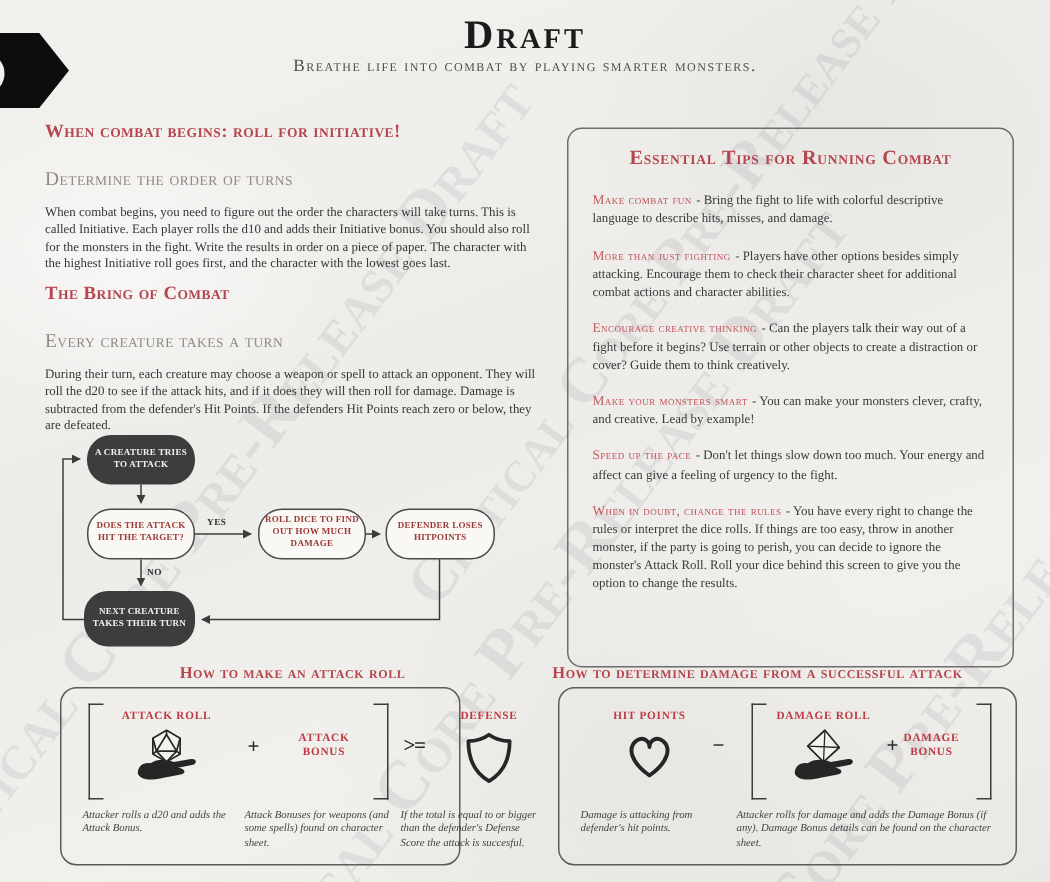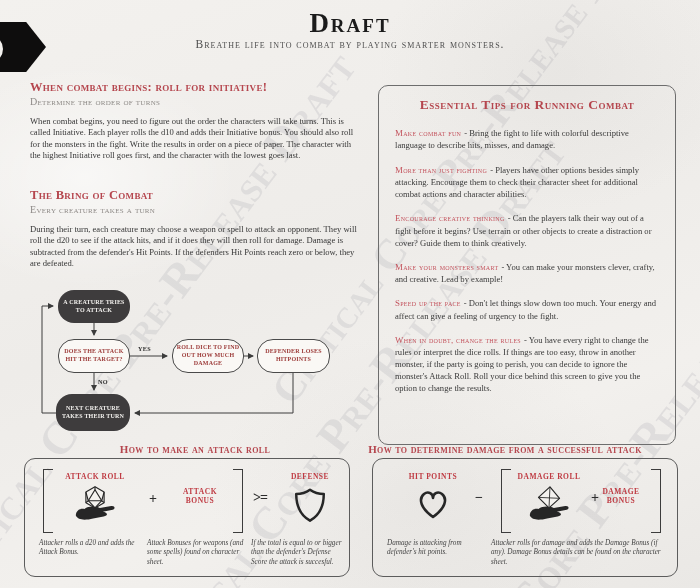--- a/index.html
+++ b/index.html
@@ -22,21 +22,21 @@
   .hexring{position:absolute;left:-9px;top:13px;width:22px;height:22px;border:3px solid #f2f0ed;
       border-radius:50%;}
   
   .title{position:absolute;top:8px;left:0;width:100%;text-align:center;
       font-variant:small-caps;font-weight:bold;font-size:27px;letter-spacing:2px;color:#1b1b1b;}
   .subtitle{position:absolute;top:38px;left:0;width:100%;text-align:center;
       font-variant:small-caps;font-size:11.5px;letter-spacing:1px;color:#4f4f4f;}
   
   .sec{position:absolute;left:30px;width:332px;}
   .h-red{font-variant:small-caps;font-size:12.5px;font-weight:bold;letter-spacing:.3px;color:#b5464e;}
-  .h-sub{font-variant:small-caps;font-size:10px;letter-spacing:.3px;color:#8e8a87;margin-top:1px;}
+  .h-sub{font-variant:small-caps;font-size:13px;letter-spacing:.3px;color:#8e8a87;margin-top:16px;}
   .body-p{font-size:8.6px;line-height:1.33;color:#373737;margin-top:9px;text-align:left;}
   
   .flow{position:absolute;left:30px;top:282px;width:330px;height:150px;}
   .flow svg{position:absolute;left:0;top:0;}
   .fnode{position:absolute;display:flex;align-items:center;justify-content:center;
       text-align:center;border-radius:16px;font-weight:bold;font-size:6px;line-height:1.3;
       letter-spacing:.2px;padding:2px;box-sizing:border-box;}
   .fdark{background:#3e3c3d;color:#f3f1ee;}
   .flight{background:#faf8f5;border:1px solid #4a4a4a;color:#9c3a38;}
   .flabel{position:absolute;font-size:6.2px;font-weight:bold;color:#2e2e2e;letter-spacing:.3px;}
@@ -119,21 +119,21 @@
     <div class="tips-h">Essential Tips for Running Combat</div>
     <div class="tip"><span class="lead">Make combat fun</span><span>- Bring the fight to life with colorful descriptive language to describe hits, misses, and damage.</span></div>
     <div class="tip"><span class="lead">More than just fighting</span><span>- Players have other options besides simply attacking. Encourage them to check their character sheet for additional combat actions and character abilities.</span></div>
     <div class="tip"><span class="lead">Encourage creative thinking</span><span>- Can the players talk their way out of a fight before it begins? Use terrain or other objects to create a distraction or cover? Guide them to think creatively.</span></div>
     <div class="tip"><span class="lead">Make your monsters smart</span><span>- You can make your monsters clever, crafty, and creative. Lead by example!</span></div>
     <div class="tip"><span class="lead">Speed up the pace</span><span>- Don't let things slow down too much. Your energy and affect can give a feeling of urgency to the fight.</span></div>
     <div class="tip"><span class="lead">When in doubt, change the rules</span><span>- You have every right to change the rules or interpret the dice rolls. If things are too easy, throw in another monster, if the party is going to perish, you can decide to ignore the monster's Attack Roll. Roll your dice behind this screen to give you the option to change the results.</span></div>
   </div>
 
   <div class="bh" style="left:32px;width:326px;">How to make an attack roll</div>
-  <div class="bbox" style="left:24px;width:326px;">
+  <div class="bbox" style="left:40px;width:267px;">
     <div class="bracket br-l" style="left:18px;top:10px;"></div>
     <div class="bracket br-r" style="left:208px;top:10px;"></div>
 
     <div class="rlabel" style="left:32px;top:13px;width:76px;">ATTACK ROLL</div>
     <svg class="icon" style="left:46px;top:24px;" width="48" height="46" viewBox="-24 -24 48 48">
       <path d="M -20 10 C -20 5 -16 2 -11 3 C -7 0 0 0 5 2 L 17 0 C 21 -0.5 21.5 3 18.5 4 L 8 6 C 13 6.5 14.5 10 9 11 L -2 13 C -10 15 -18 15 -20 10 Z" fill="#262626"></path>
       <g stroke="#262626" stroke-width="1.2" fill="#f4f2ef" stroke-linejoin="round">
         <polygon points="0,-20 9.5,-14.5 9.5,-3.5 0,2 -9.5,-3.5 -9.5,-14.5"></polygon>
         <polygon points="0,-17 7,-5.5 -7,-5.5" fill="none"></polygon>
         <path d="M0,-20 L0,-17 M9.5,-14.5 L7,-5.5 M-9.5,-14.5 L-7,-5.5 M9.5,-3.5 L7,-5.5 M-9.5,-3.5 L-7,-5.5 M0,2 L7,-5.5 M0,2 L-7,-5.5" fill="none"></path>

